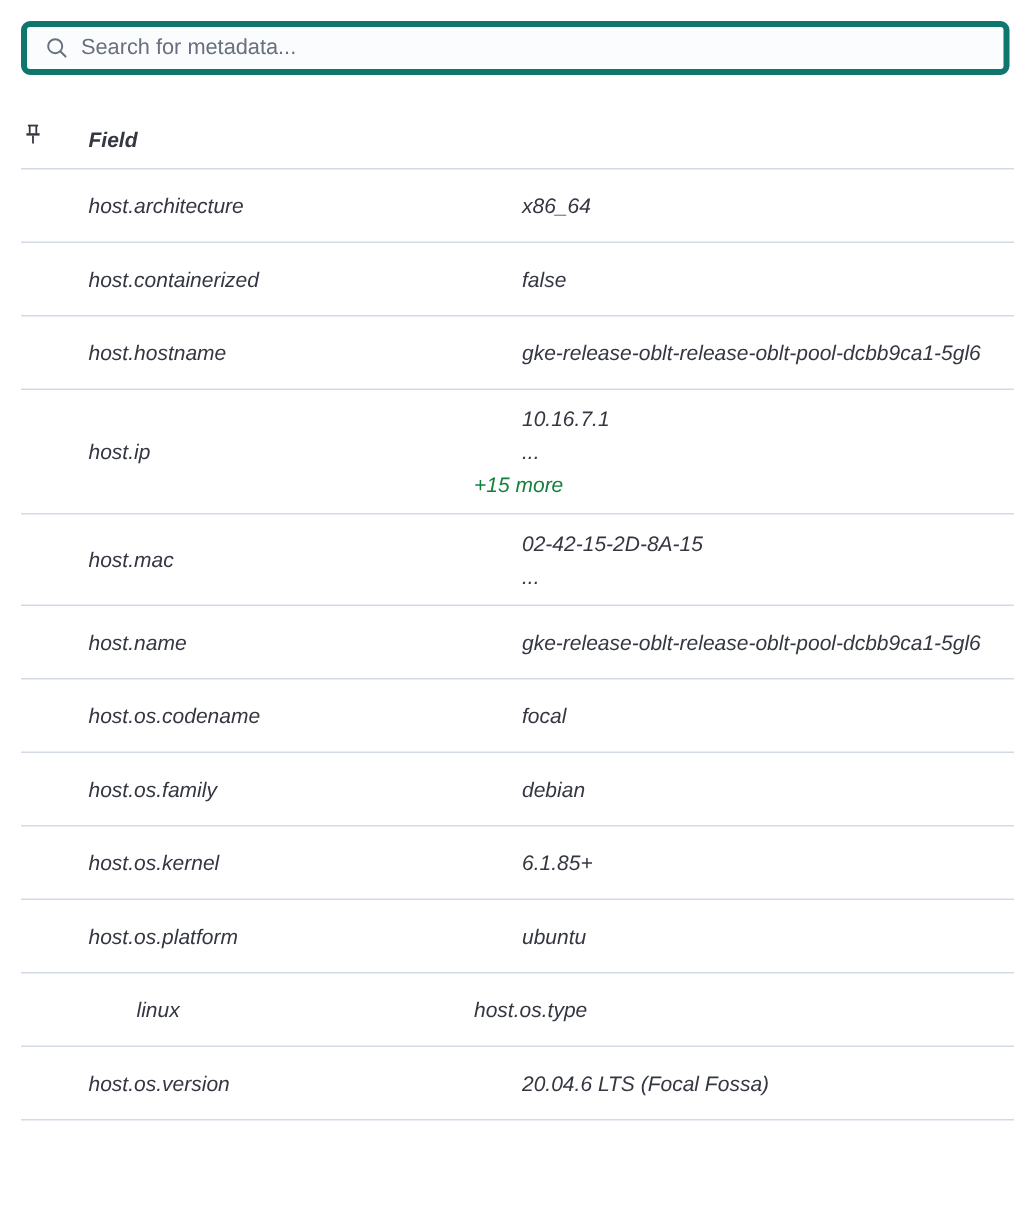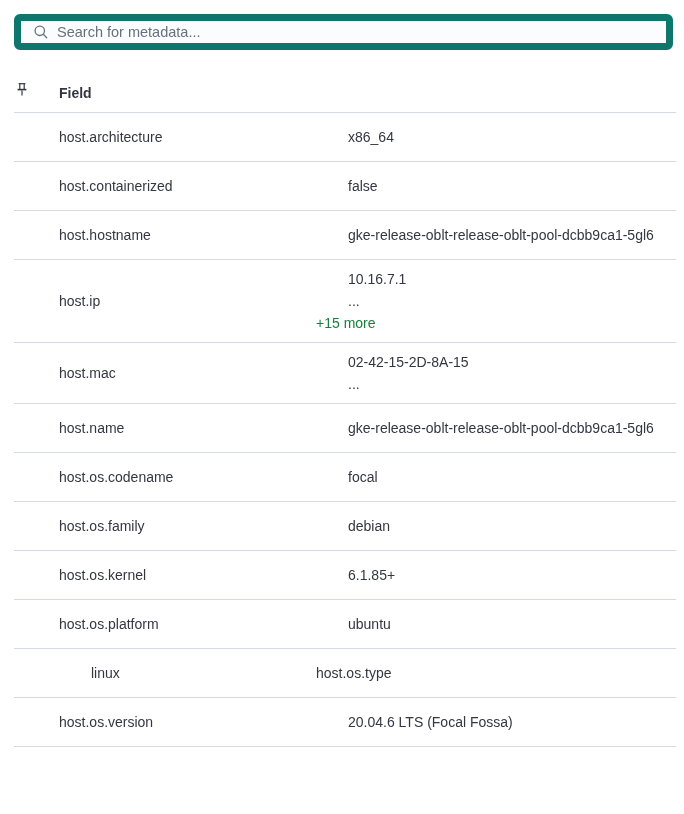--- a/index.html
+++ b/index.html
@@ -16,21 +16,21 @@
     margin: 0 8px 0 14px;
     width: 662px;
   }
   
   .search-bar {
     margin-top: 14px;
     height: 36px;
     width: 659px;
     box-sizing: border-box;
     background: #fbfcfd;
-    border: 7px solid #0f766e;
+    border: 4px solid #0f766e;
     border-radius: 6px;
     display: flex;
     align-items: center;
     padding: 0 12px;
     gap: 8px;
   }
   .search-bar input {
     flex: 1;
     border: none;
     outline: none;
@@ -69,20 +69,21 @@
   }
   .pin-cell {
     padding-left: 11px;
     display: flex;
     align-items: center;
   }
   .cell {
     font-size: 14px;
     line-height: 21px;
     padding: 13.5px 0;
+    font-style: italic;
   }
   .t-header .pin-cell {
     padding-top: 6px;
     padding-bottom: 6px;
   }
   .value-cell {
     padding-right: 8px;
   }
   .t-row.multi .cell {
     padding-top: 8px;

